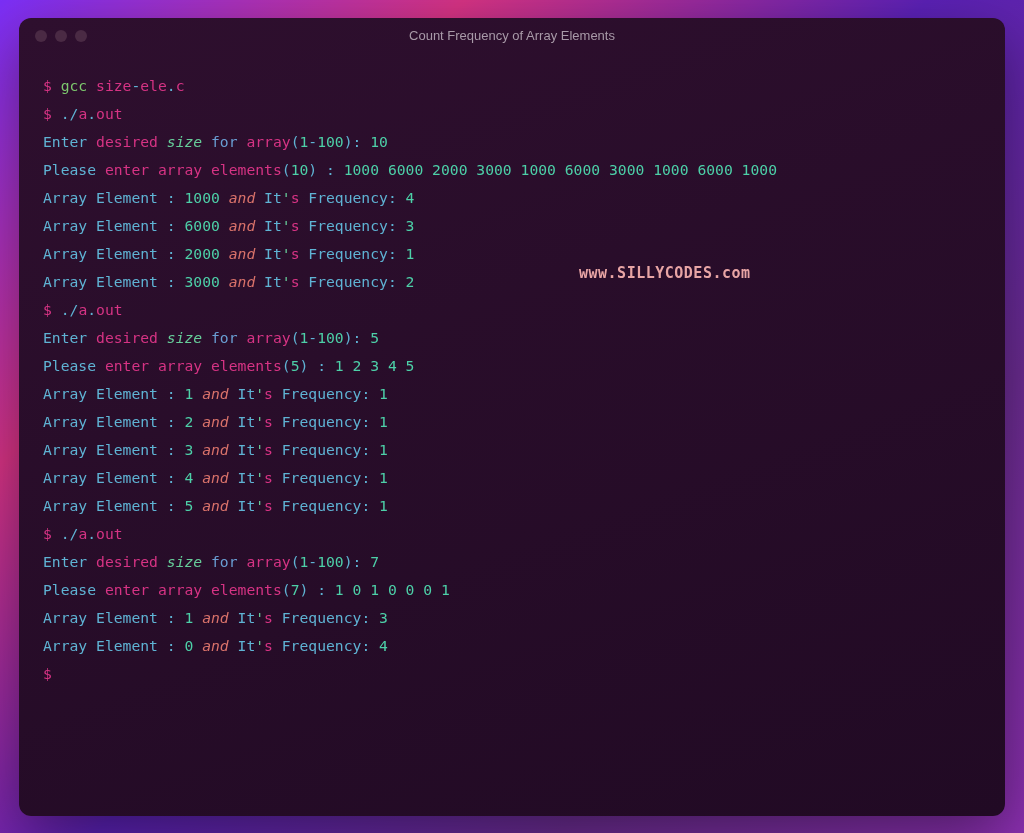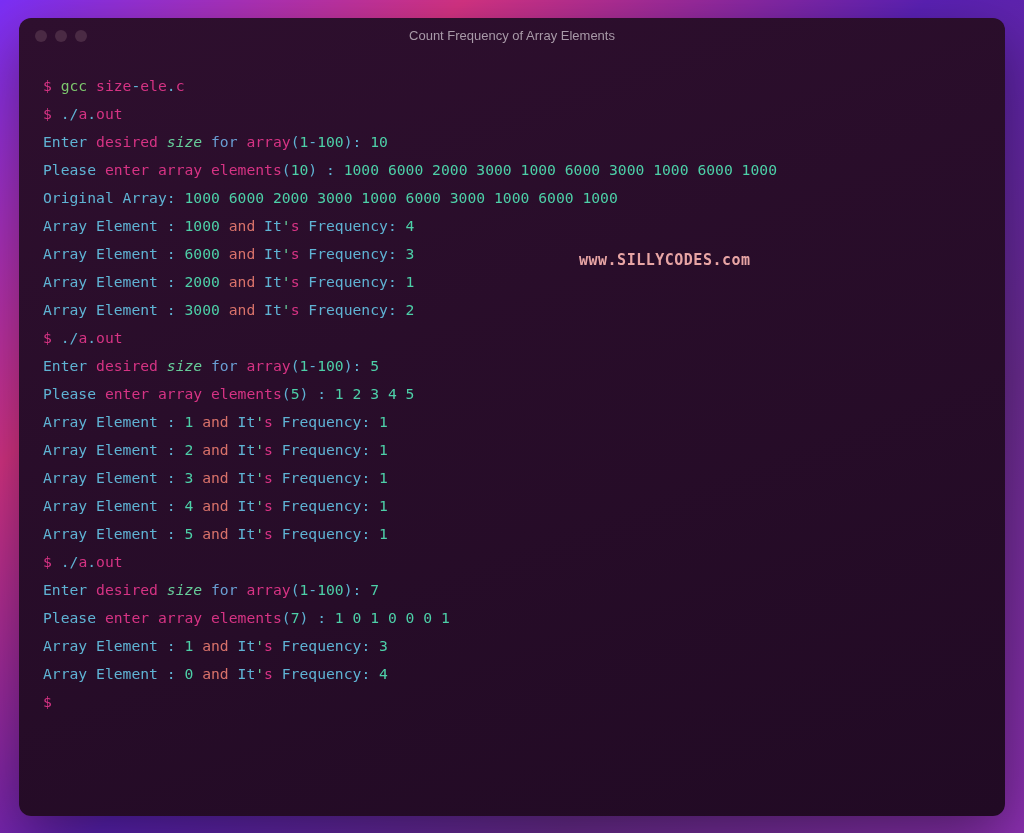--- a/index.html
+++ b/index.html
@@ -50,35 +50,35 @@
     }
     .terminal-body {
       padding: 18px 24px;
       font-size: 14.7px;
       line-height: 28px;
       color: #5fb3d4;
       position: relative;
     }
     .watermark {
       position: absolute;
-      top: 192px;
+      top: 205px;
       left: 560px;
       color: #e8a5a5;
       font-size: 15px;
       font-weight: bold;
       letter-spacing: 0.5px;
     }
     .line { white-space: pre; }
     .c-prompt { color: #d63384; }
     .c-cyan { color: #5fb3d4; }
     .c-magenta { color: #d63384; }
     .c-green { color: #66cc99; font-style: italic; }
     .c-teal { color: #4dd0a8; }
     .c-blue { color: #6a9fd4; }
-    .c-orange { color: #d9726a; }
+    .c-orange { color: #d9726a; font-style: italic; }
     .c-lime { color: #7dc96e; text-align: center; }
   </style>
 </head>
 <body>
 
 <div class="terminal-window">
   <div class="title-bar">
     <div class="traffic-lights">
       <div class="traffic-light"></div>
       <div class="traffic-light"></div>
@@ -88,21 +88,20 @@
   </div>
   <div class="terminal-body">
     <div class="watermark">www.SILLYCODES.com</div>
 
     <div class="line"><span class="c-prompt">$</span> <span class="c-lime">gcc</span><span class="c-magenta"> size</span><span class="c-cyan">-</span><span class="c-magenta">ele</span><span class="c-cyan">.</span><span class="c-magenta">c</span></div>
 
     <div id="runs-container">
         <div class="line"><span class="c-prompt">$</span><span class=""> </span><span class="c-cyan">.</span><span class="c-cyan">/</span><span class="c-magenta">a</span><span class="c-cyan">.</span><span class="c-magenta">out</span></div>
         <div class="line"><span class="c-cyan">Enter</span><span class=""> </span><span class="c-magenta">desired</span><span class=""> </span><span class="c-green">size</span><span class=""> </span><span class="c-blue">for</span><span class=""> </span><span class="c-magenta">array</span><span class="c-cyan">(</span><span class="c-teal">1</span><span class="c-cyan">-</span><span class="c-teal">100</span><span class="c-cyan">)</span><span class="c-cyan">:</span><span class=""> </span><span class="c-teal">10</span></div>
         <div class="line"><span class="c-cyan">Please</span><span class=""> </span><span class="c-magenta">enter</span><span class=""> </span><span class="c-magenta">array</span><span class=""> </span><span class="c-magenta">elements</span><span class="c-cyan">(</span><span class="c-teal">10</span><span class="c-cyan">)</span><span class=""> </span><span class="c-cyan">:</span><span class=""> </span><span class="c-teal">1000 6000 2000 3000 1000 6000 3000 1000 6000 1000</span></div>
-        <div class="line"><span class="c-cyan">Original</span><span class=""> </span><span class="c-cyan">Array</span><span class="c-cyan">:</span><span class=""> </span><span class="c-teal">1000 6000 2000 3000 1000 6000 3000 1000 6000 1000</span></div>
         <div class="line"><span class="c-cyan">Array</span><span class=""> </span><span class="c-cyan">Element</span><span class=""> </span><span class="c-cyan">:</span><span class=""> </span><span class="c-teal">1000</span><span class=""> </span><span class="c-orange">and</span><span class=""> </span><span class="c-cyan">It</span><span class="c-green">'</span><span class="c-magenta">s</span><span class=""> </span><span class="c-cyan">Frequency</span><span class="c-cyan">:</span><span class=""> </span><span class="c-teal">4</span></div>
         <div class="line"><span class="c-cyan">Array</span><span class=""> </span><span class="c-cyan">Element</span><span class=""> </span><span class="c-cyan">:</span><span class=""> </span><span class="c-teal">6000</span><span class=""> </span><span class="c-orange">and</span><span class=""> </span><span class="c-cyan">It</span><span class="c-green">'</span><span class="c-magenta">s</span><span class=""> </span><span class="c-cyan">Frequency</span><span class="c-cyan">:</span><span class=""> </span><span class="c-teal">3</span></div>
         <div class="line"><span class="c-cyan">Array</span><span class=""> </span><span class="c-cyan">Element</span><span class=""> </span><span class="c-cyan">:</span><span class=""> </span><span class="c-teal">2000</span><span class=""> </span><span class="c-orange">and</span><span class=""> </span><span class="c-cyan">It</span><span class="c-green">'</span><span class="c-magenta">s</span><span class=""> </span><span class="c-cyan">Frequency</span><span class="c-cyan">:</span><span class=""> </span><span class="c-teal">1</span></div>
         <div class="line"><span class="c-cyan">Array</span><span class=""> </span><span class="c-cyan">Element</span><span class=""> </span><span class="c-cyan">:</span><span class=""> </span><span class="c-teal">3000</span><span class=""> </span><span class="c-orange">and</span><span class=""> </span><span class="c-cyan">It</span><span class="c-green">'</span><span class="c-magenta">s</span><span class=""> </span><span class="c-cyan">Frequency</span><span class="c-cyan">:</span><span class=""> </span><span class="c-teal">2</span></div>
         <div class="line"><span class="c-prompt">$</span><span class=""> </span><span class="c-cyan">.</span><span class="c-cyan">/</span><span class="c-magenta">a</span><span class="c-cyan">.</span><span class="c-magenta">out</span></div>
         <div class="line"><span class="c-cyan">Enter</span><span class=""> </span><span class="c-magenta">desired</span><span class=""> </span><span class="c-green">size</span><span class=""> </span><span class="c-blue">for</span><span class=""> </span><span class="c-magenta">array</span><span class="c-cyan">(</span><span class="c-teal">1</span><span class="c-cyan">-</span><span class="c-teal">100</span><span class="c-cyan">)</span><span class="c-cyan">:</span><span class=""> </span><span class="c-teal">5</span></div>
         <div class="line"><span class="c-cyan">Please</span><span class=""> </span><span class="c-magenta">enter</span><span class=""> </span><span class="c-magenta">array</span><span class=""> </span><span class="c-magenta">elements</span><span class="c-cyan">(</span><span class="c-teal">5</span><span class="c-cyan">)</span><span class=""> </span><span class="c-cyan">:</span><span class=""> </span><span class="c-teal">1 2 3 4 5</span></div>
         <div class="line"><span class="c-cyan">Array</span><span class=""> </span><span class="c-cyan">Element</span><span class=""> </span><span class="c-cyan">:</span><span class=""> </span><span class="c-teal">1</span><span class=""> </span><span class="c-orange">and</span><span class=""> </span><span class="c-cyan">It</span><span class="c-green">'</span><span class="c-magenta">s</span><span class=""> </span><span class="c-cyan">Frequency</span><span class="c-cyan">:</span><span class=""> </span><span class="c-teal">1</span></div>
         <div class="line"><span class="c-cyan">Array</span><span class=""> </span><span class="c-cyan">Element</span><span class=""> </span><span class="c-cyan">:</span><span class=""> </span><span class="c-teal">2</span><span class=""> </span><span class="c-orange">and</span><span class=""> </span><span class="c-cyan">It</span><span class="c-green">'</span><span class="c-magenta">s</span><span class=""> </span><span class="c-cyan">Frequency</span><span class="c-cyan">:</span><span class=""> </span><span class="c-teal">1</span></div>
         <div class="line"><span class="c-cyan">Array</span><span class=""> </span><span class="c-cyan">Element</span><span class=""> </span><span class="c-cyan">:</span><span class=""> </span><span class="c-teal">3</span><span class=""> </span><span class="c-orange">and</span><span class=""> </span><span class="c-cyan">It</span><span class="c-green">'</span><span class="c-magenta">s</span><span class=""> </span><span class="c-cyan">Frequency</span><span class="c-cyan">:</span><span class=""> </span><span class="c-teal">1</span></div>

